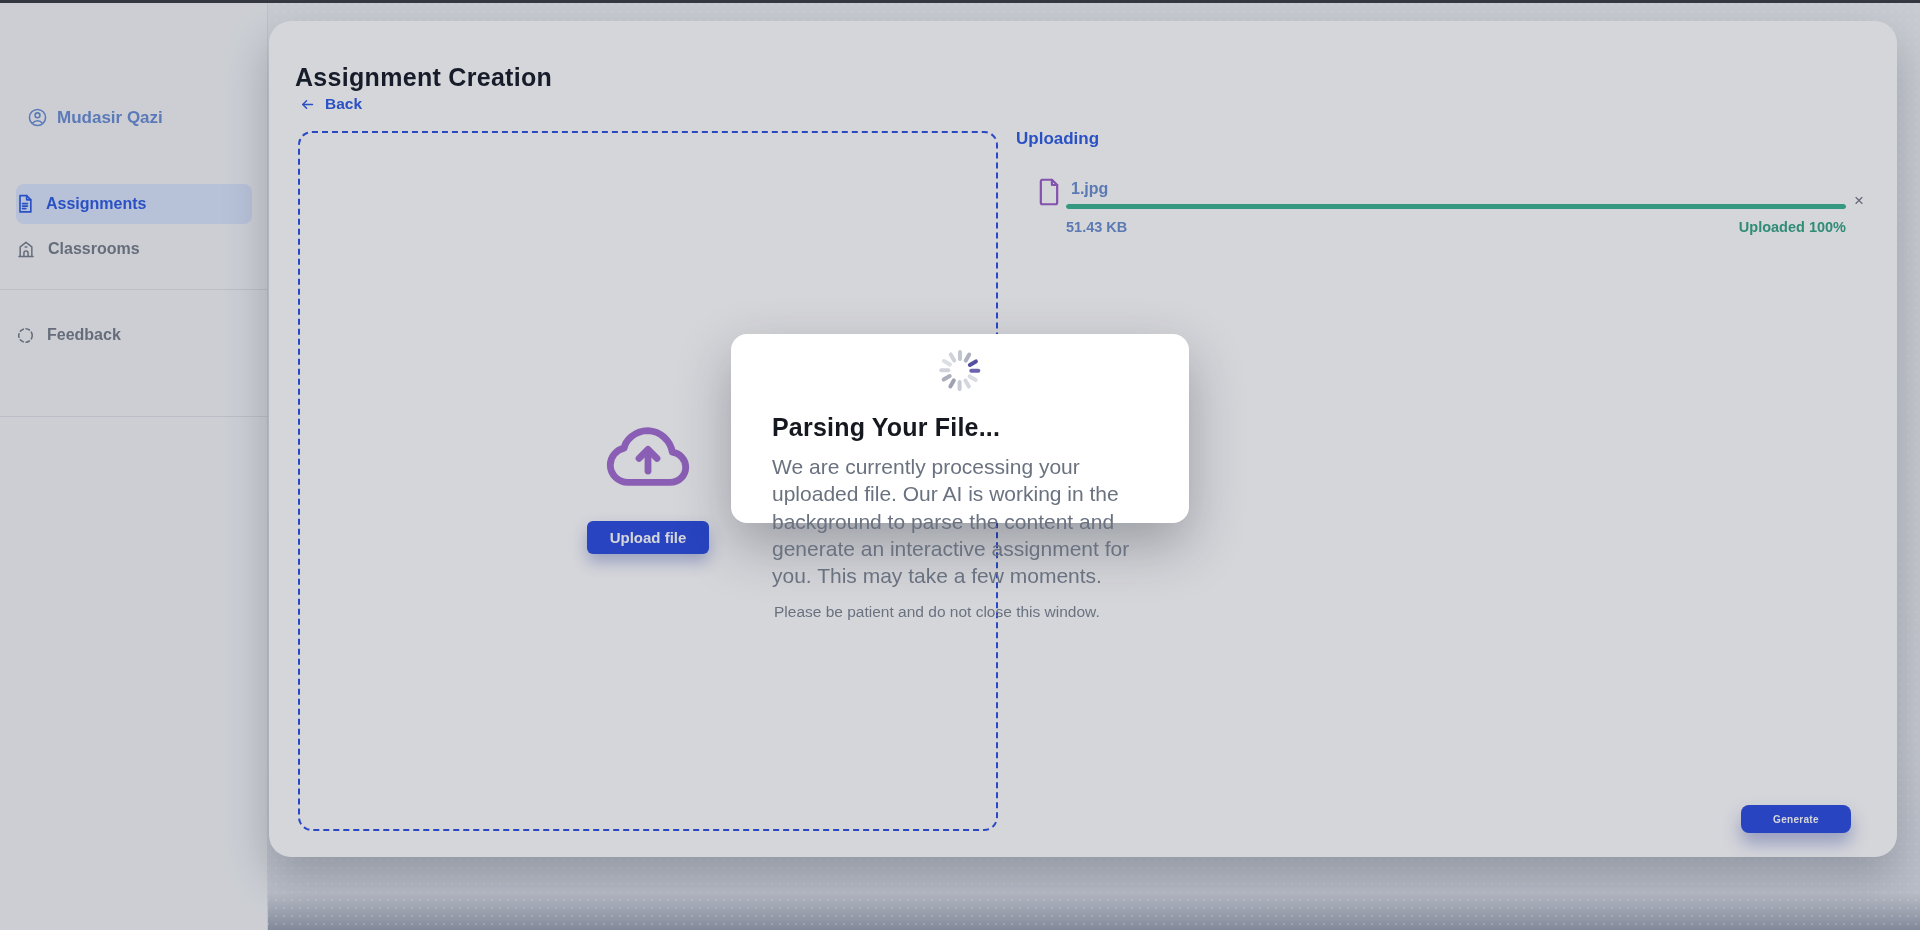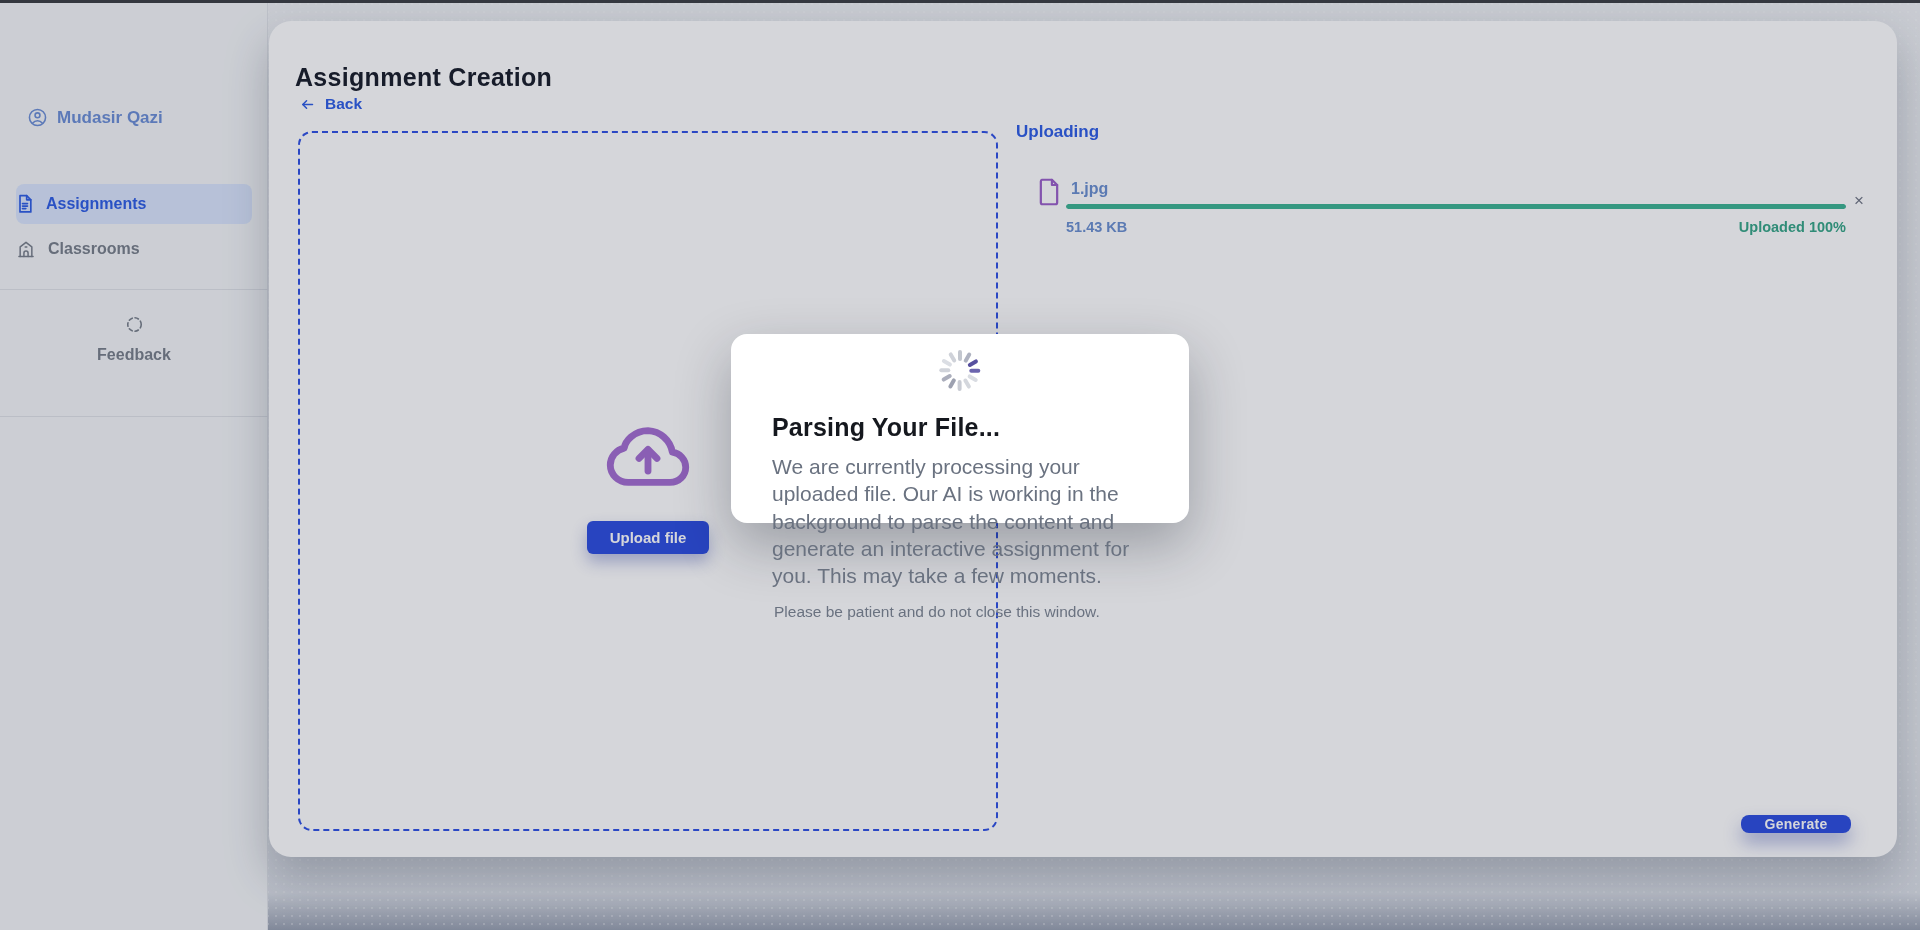--- a/index.html
+++ b/index.html
@@ -19,21 +19,21 @@
   .logo-text{font-size:20px;font-weight:800;color:#4d74e4;letter-spacing:.3px;}
   .user-row{position:absolute;left:27px;top:104px;display:flex;align-items:center;gap:9px;
     color:#6b8ed6;cursor:pointer;}
   .user-name{font-size:17px;font-weight:700;}
   .nav-item{position:absolute;left:16px;width:236px;height:40px;border-radius:8px;display:flex;
     align-items:center;gap:12px;color:#787f8a;cursor:pointer;}
   .nav-item .nav-label{font-size:16px;font-weight:700;}
   .nav-item.active{background:#dbe6fd;color:#2d5ce5;}
   .nav-assignments{top:181px;}
   .nav-classrooms{top:226px;}
-  .nav-feedback{top:312px;flex-direction:column;}
+  .nav-feedback{top:312px;}
   .nav-bug{top:357px;}
   .sb-divider{position:absolute;left:0;width:268px;height:1px;background:#dfe2e7;}
   .div1{top:286px;} .div2{top:413px;}
   .logout-row{position:absolute;left:16px;top:439px;width:236px;height:40px;display:flex;
     align-items:center;gap:10px;padding-left:10px;color:#e4606d;cursor:pointer;}
   .logout-row .nav-label{font-size:16.5px;font-weight:700;}
 
   
   .card{position:absolute;left:269px;top:21px;width:1628px;height:836px;background:#ffffff;
     border-radius:22px;box-shadow:0 20px 45px rgba(40,50,70,.28);z-index:2;}
@@ -42,33 +42,33 @@
   .back-link{position:absolute;left:30px;top:74px;display:flex;align-items:center;gap:9px;
     color:#2d5ce5;font-size:15.5px;font-weight:700;cursor:pointer;}
 
   .dropzone{position:absolute;left:29px;top:110px;width:700px;height:700px;border:2px dashed #2e50e5;
     border-radius:14px;cursor:pointer;}
   .cloud-wrap{position:absolute;left:50%;top:290px;transform:translateX(-50%);color:#a46dd1;}
   .upload-btn{position:absolute;left:50%;top:388px;transform:translateX(-50%);width:122px;height:33px;
     background:#2b4ce0;color:#fff;font-size:15px;font-weight:700;border:none;border-radius:6px;
     box-shadow:0 8px 16px rgba(30,50,160,.32);cursor:pointer;font-family:inherit;}
 
-  .uploading-header{position:absolute;left:1016px;top:122px;font-size:17px;font-weight:700;color:#2d5ce5;z-index:2;}
+  .uploading-header{position:absolute;left:1016px;top:129px;font-size:17px;font-weight:700;color:#2d5ce5;z-index:2;}
   .file-icon-wrap{position:absolute;left:1037px;top:178px;color:#9b5fc9;z-index:2;}
   .file-name{position:absolute;left:1071px;top:180px;font-size:16px;font-weight:700;color:#6a8fd0;z-index:2;}
   .progress-track{position:absolute;left:1066px;top:204px;width:780px;height:5px;border-radius:3px;
     background:#e4ece9;overflow:hidden;z-index:2;}
   .progress-fill{height:100%;background:#3cb392;border-radius:3px;}
   .file-close{position:absolute;left:1854px;top:192px;font-size:17px;color:#707684;cursor:pointer;z-index:2;
     line-height:1;}
   .file-size{position:absolute;left:1066px;top:219px;font-size:14.5px;font-weight:600;color:#6a8fd0;z-index:2;}
   .file-status{position:absolute;right:74px;top:219px;font-size:14.5px;font-weight:600;color:#35a586;z-index:2;}
 
-  .generate-btn{position:absolute;right:46px;bottom:24px;width:110px;height:18px;background:#2b4ce0;
-    color:#fff;font-size:14px;font-weight:600;border:none;border-radius:8px;letter-spacing:.3px;
+  .generate-btn{position:absolute;right:46px;bottom:24px;width:110px;height:28px;background:#2b4ce0;
+    color:#fff;font-size:10px;font-weight:600;border:none;border-radius:8px;letter-spacing:.3px;
     box-shadow:0 10px 18px rgba(30,50,160,.35);cursor:pointer;font-family:inherit;}
 
   
   .dim-overlay{position:absolute;inset:0;background:rgba(25,35,55,.185);z-index:10;}
   .modal{position:absolute;left:731px;top:334px;width:458px;height:189px;background:#fff;border-radius:16px;
     box-shadow:0 22px 55px rgba(20,25,40,.30);z-index:20;padding:14px 41px 26px 41px;}
   .modal-title{font-size:25px;font-weight:800;color:#15181e;letter-spacing:.2px;margin:21px 0 11px 0;}
   .modal-body{font-size:21px;line-height:1.3;color:#6a7280;margin:0 0 13px 0;}
   .modal-note{font-size:15.5px;line-height:1.3;color:#6a7280;margin:2px;}
 

